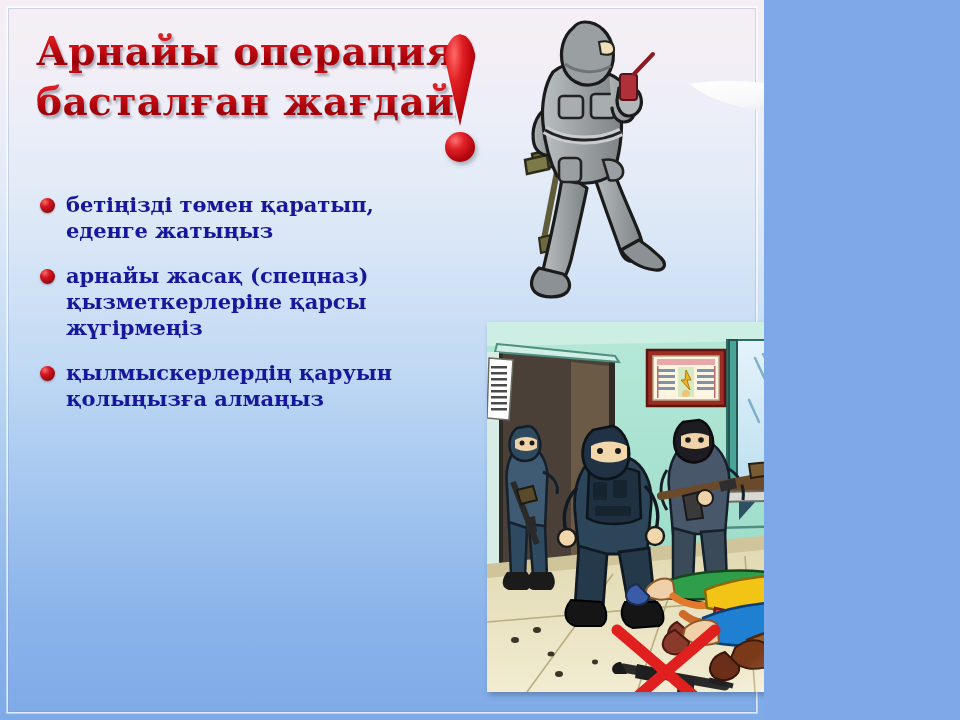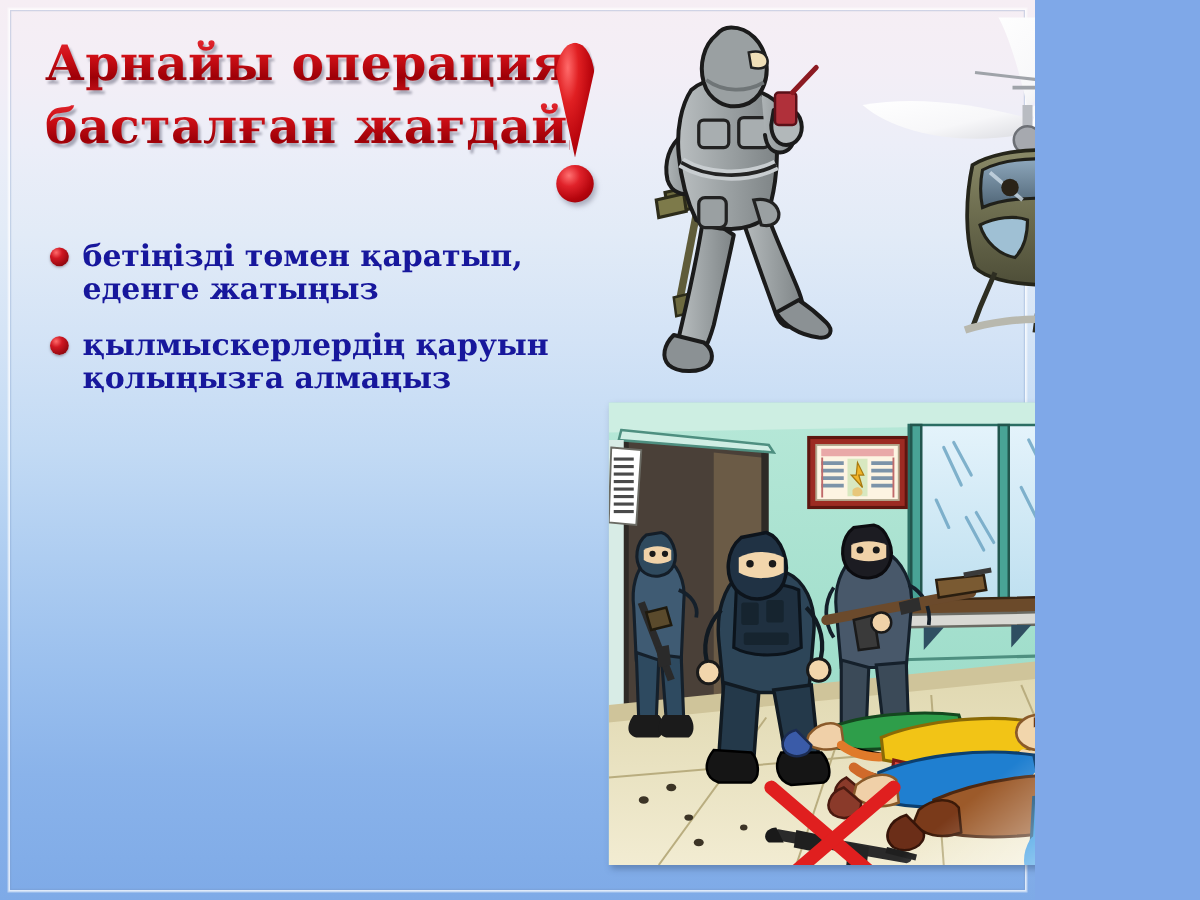--- a/index.html
+++ b/index.html
@@ -2,21 +2,21 @@
 <html><head>
 <meta charset="utf-8">
 <style>
   html,body{margin:0;padding:0;}
   body{
     width:960px;height:720px;overflow:hidden;
     font-family:"Liberation Serif", serif;
     background:#7fa8e8;
   }
   #slide{
-    position:relative;width:828px;height:720px;overflow:hidden;
+    position:relative;width:764px;height:720px;overflow:hidden;
     background:linear-gradient(to bottom,
       #f6eef4 0%, #f3eef6 8%, #eceef8 16%,
       #e2ebf7 26%, #d3e3f6 38%, #c2daf4 50%,
       #aecdf1 62%, #9bc0ee 74%, #8ab3ea 86%, #7eaae7 100%);
   }
   
   #frame{
     position:absolute;left:7px;top:7px;right:7px;bottom:7px;
     border:1px solid rgba(255,255,255,.75);
     box-shadow:inset 0 0 0 1px rgba(120,150,195,.30),
@@ -55,21 +55,21 @@
   
   #bullets{position:absolute;left:40px;top:192px;width:400px;}
   .bullet-row{display:flex;align-items:flex-start;margin-bottom:19px;}
   .bullet-dot{
     flex:0 0 auto;width:15px;height:15px;border-radius:50%;margin:6px 11px 0 0;
     background:radial-gradient(circle at 33% 27%,#ff6b6b 0%,#d01722 32%,#9d0a12 68%,#6d0209 100%);
     box-shadow:0 1px 2px rgba(80,60,70,.45);
   }
   .bullet-text{
     font-family:"DejaVu Serif", serif;
-    font-weight:700;font-size:24px;line-height:26px;
+    font-weight:700;font-size:21px;line-height:26px;
     color:#17179c;
     letter-spacing:-.1px;
   }
 
   
   #soldier{position:absolute;left:487px;top:12px;width:210px;height:300px;}
   .sld-sh{stroke:#1b1b1b;stroke-width:3.2;stroke-linejoin:round;stroke-linecap:round;}
 
   
   #heli{position:absolute;left:672px;top:14px;width:290px;height:280px;}
@@ -99,20 +99,24 @@
   <div id="excl">
     <div class="excl-body"></div>
     <div class="excl-dot"></div>
     <span class="hidden-acc">!</span>
   </div>
 
   <div id="bullets">
     <div class="bullet-row">
       <span class="bullet-dot"></span>
       <span class="bullet-text">бетіңізді төмен қаратып, еденге жатыңыз</span>
+    </div>
+    <div class="bullet-row">
+      <span class="bullet-dot"></span>
+      <span class="bullet-text">арнайы жасақ (спецназ) қызметкерлеріне қарсы жүгірмеңіз</span>
     </div>
     <div class="bullet-row">
       <span class="bullet-dot"></span>
       <span class="bullet-text">қылмыскерлердің қаруын қолыңызға алмаңыз</span>
     </div>
   </div>
 
   <div id="soldier">
     <svg width="210" height="300" viewBox="0 0 210 300">
       <defs>

